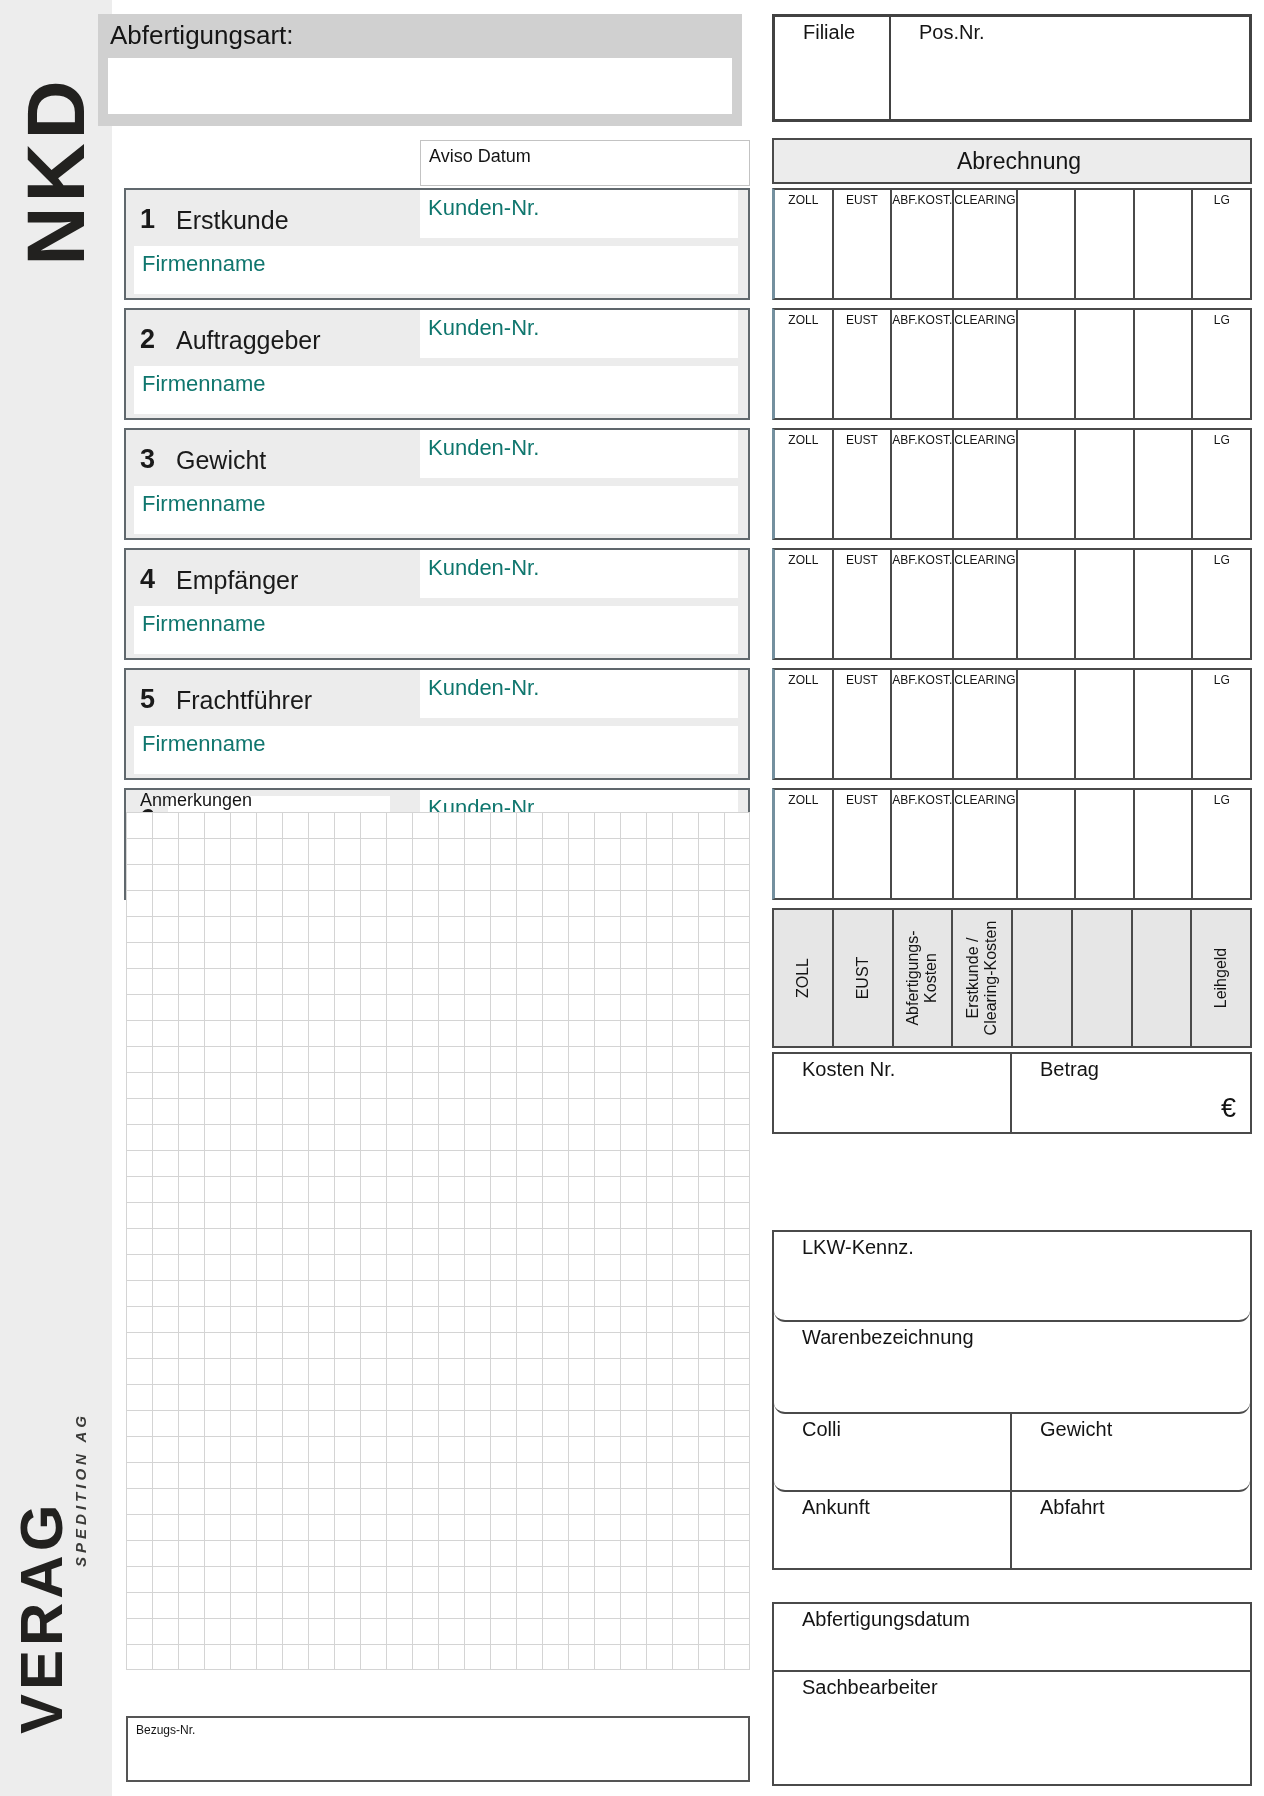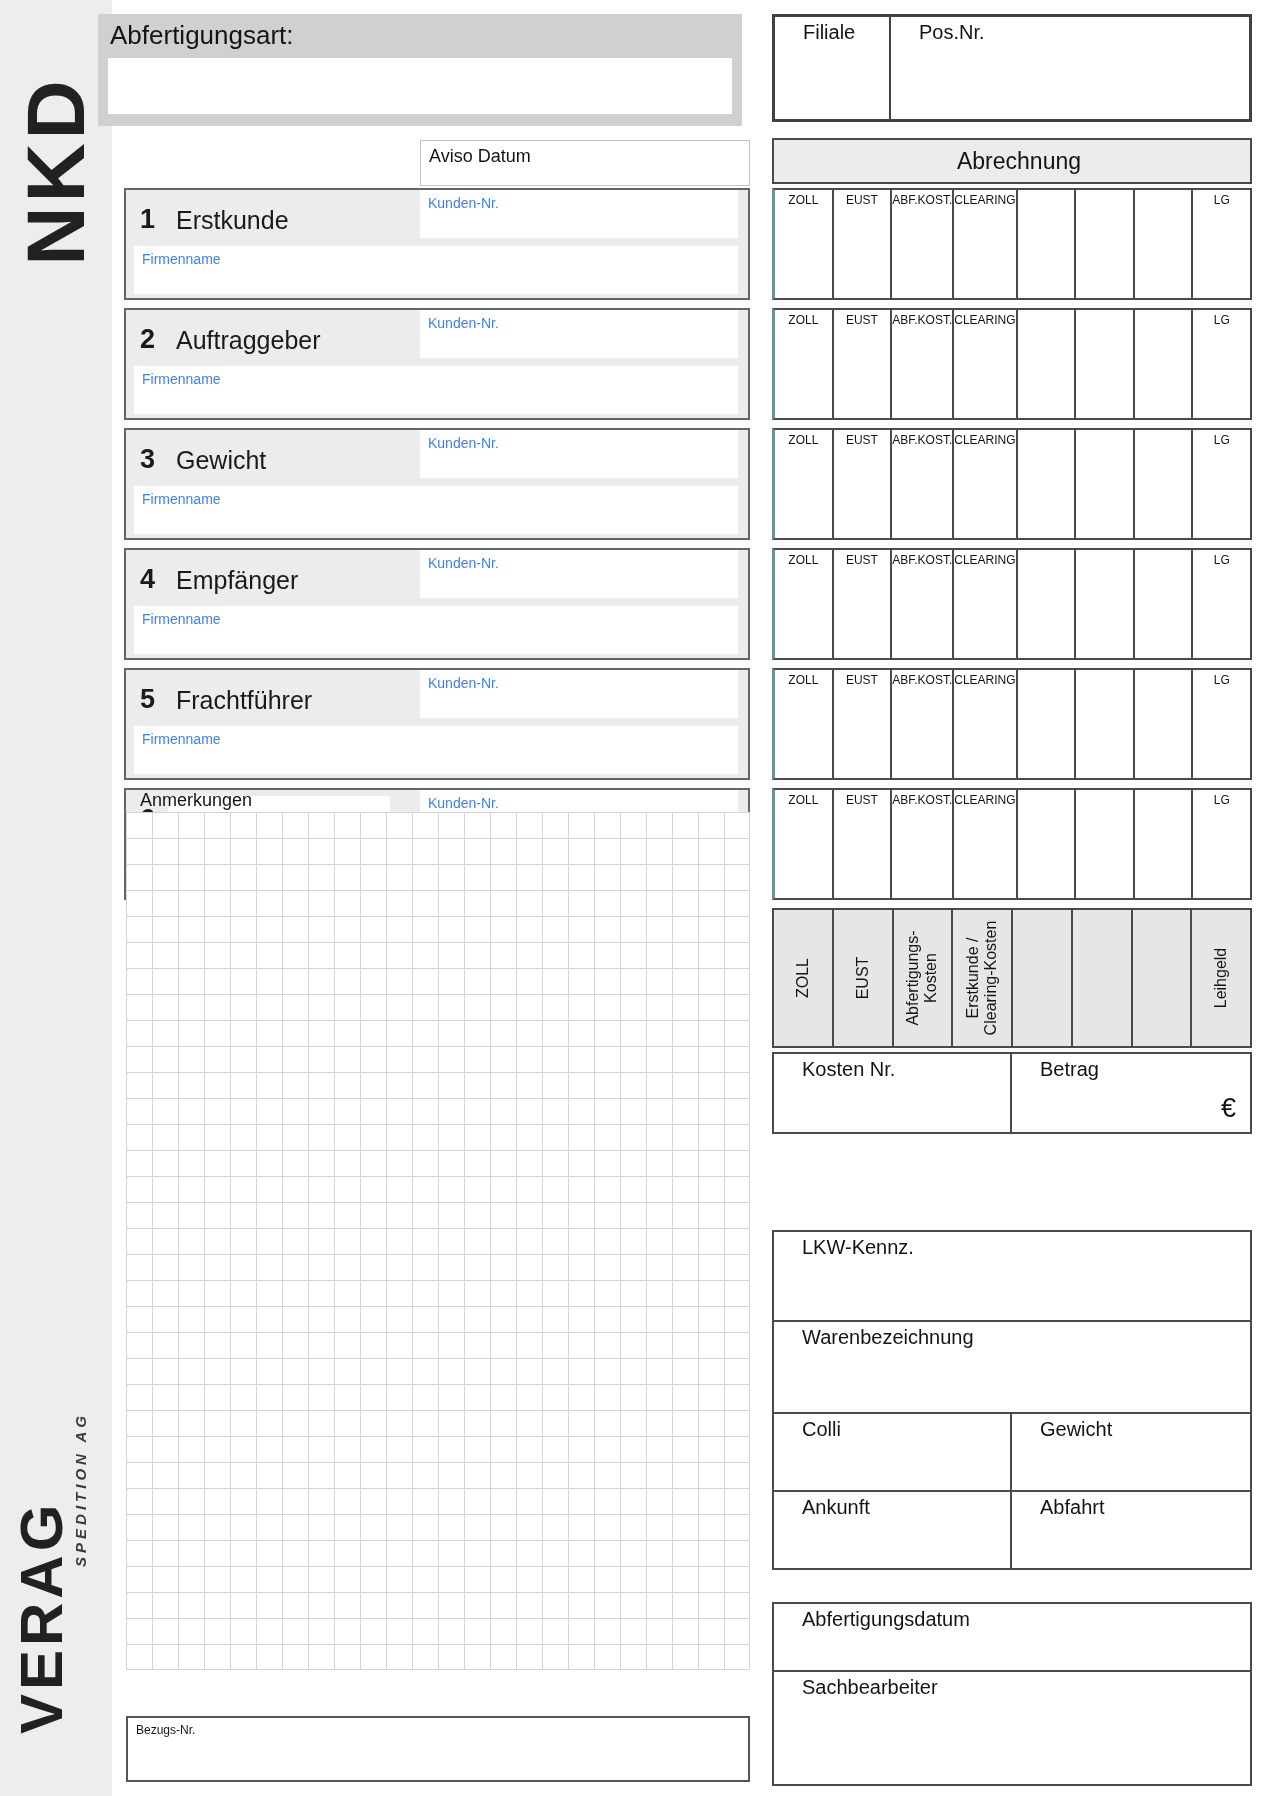--- a/index.html
+++ b/index.html
@@ -33,21 +33,21 @@
   .abrech-header{position:absolute;left:772px;top:138px;width:480px;height:46px;background:#ececec;
                  border:2px solid #4a4a4a;box-sizing:border-box;display:flex;align-items:center;
                  justify-content:center;font-size:23px;color:#141414;padding-left:14px;}
 
   
   .section{position:absolute;left:124px;width:626px;height:112px;background:#ececec;
            border:2px solid #60686d;box-sizing:border-box;}
   .sec-num{position:absolute;left:14px;top:14px;font-size:27px;font-weight:bold;color:#1a1a1a;}
   .sec-title{position:absolute;left:50px;top:16px;font-size:25px;color:#1a1a1a;}
   .field{position:absolute;background:#ffffff;}
-  .flabel{position:absolute;left:8px;top:5px;font-size:14px;color:#3b82f6;}
+  .flabel{position:absolute;left:8px;top:5px;font-size:22px;color:#0f766e;}
   .kunden{left:294px;top:0px;width:318px;height:48px;}
   .firmen{left:8px;top:56px;width:604px;height:48px;}
   .role-box{position:absolute;left:42px;top:6px;width:222px;height:46px;background:#ffffff;}
 
   
   .abr-row{position:absolute;left:772px;width:480px;height:112px;background:#ffffff;
            border:2px solid #4a4a4a;border-left:3px solid #74909f;box-sizing:border-box;display:flex;}
   .abr-cell{flex:1;border-right:2px solid #4a4a4a;box-sizing:border-box;position:relative;}
   .abr-cell:last-child{border-right:none;}
   .clabel{display:block;text-align:center;font-size:12px;padding-top:3px;color:#141414;white-space:nowrap;overflow:hidden;}
@@ -70,21 +70,21 @@
   
   .anm-label{position:absolute;left:140px;top:790px;font-size:18px;color:#141414;}
   .anm-grid{position:absolute;left:126px;top:812px;width:624px;height:858px;background:#ffffff;
             background-image:repeating-linear-gradient(to right,#d4d4d4 0 1px,transparent 1px 26px),
                              repeating-linear-gradient(to bottom,#d4d4d4 0 1px,transparent 1px 26px);
             border-right:1px solid #d4d4d4;border-bottom:1px solid #d4d4d4;box-sizing:border-box;}
 
   
   .lkw-box{position:absolute;left:772px;top:1230px;width:480px;background:#ffffff;
            border:2px solid #4a4a4a;box-sizing:border-box;}
-  .lkw-row{position:relative;border-bottom:2px solid #4a4a4a;}
+  .lkw-row{position:relative;border-bottom:2px solid #4a4a4a;border-radius:11px;}
   .lkw-row:last-child{border-bottom:none;}
   .row-lkw{height:88px;}
   .row-waren{height:90px;}
   .row-split{height:76px;display:flex;}
   .split-cell{width:238px;border-right:2px solid #4a4a4a;box-sizing:border-box;position:relative;}
   .split-cell2{flex:1;position:relative;}
 
   
   .proc-box{position:absolute;left:772px;top:1602px;width:480px;background:#ffffff;
             border:2px solid #4a4a4a;box-sizing:border-box;}

